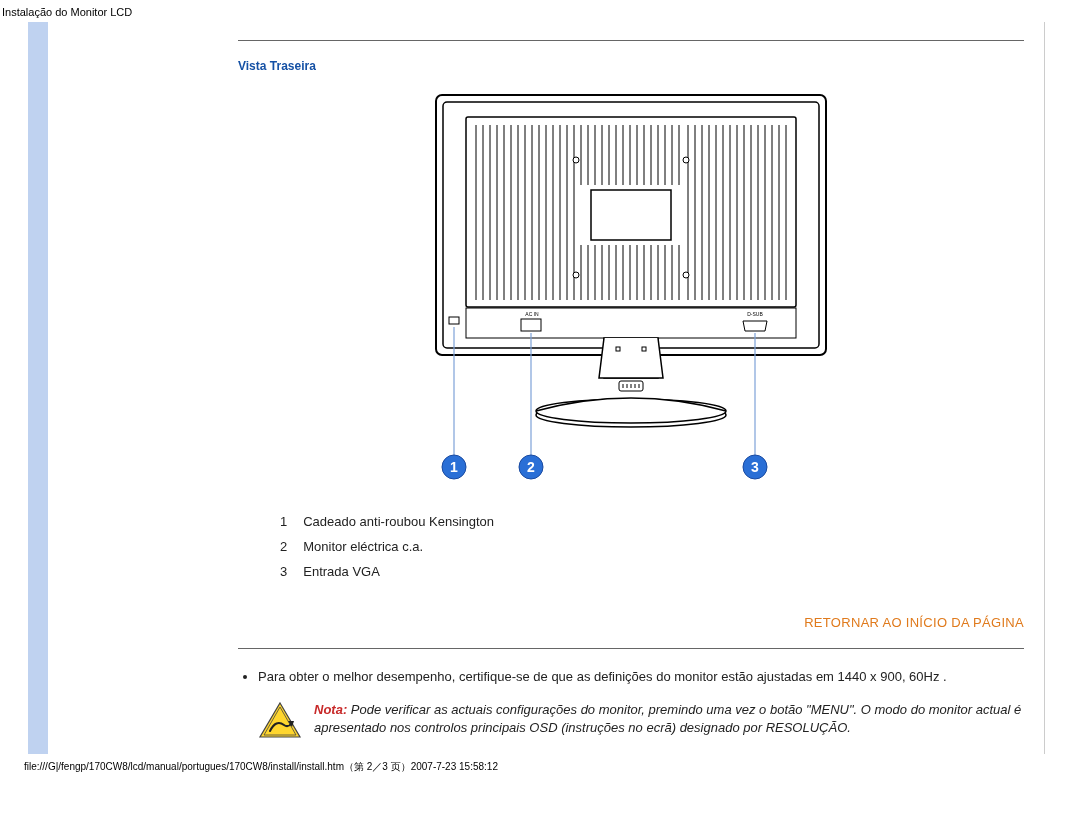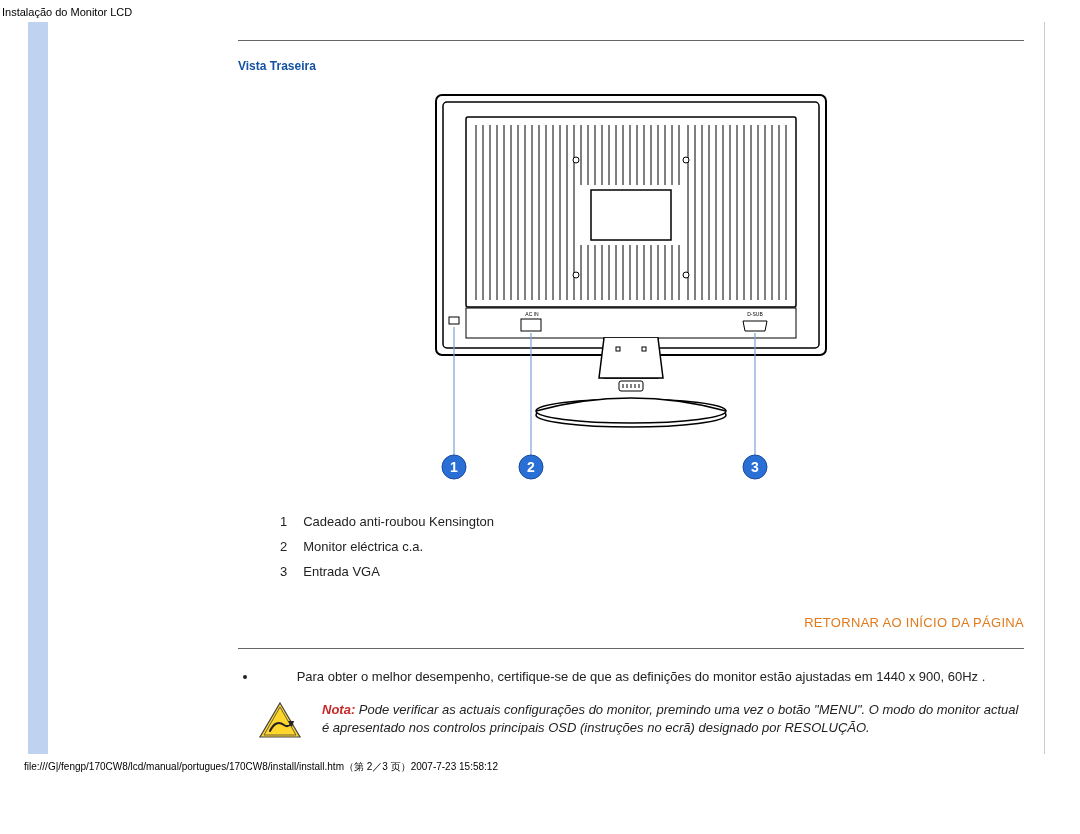--- a/index.html
+++ b/index.html
@@ -70,26 +70,25 @@
     letter-spacing: 0.3px;
   }
   ul.perf {
     margin: 14px 0 14px 20px;
     padding: 0;
   }
   ul.perf li {
     font-size: 13px;
     line-height: 1.5;
     margin-bottom: 8px;
-    text-align: center;
   }
   .note-block {
     display: flex;
     align-items: flex-start;
-    gap: 20px;
+    gap: 12px;
     margin: 8px 0 10px 20px;
   }
   .warn-icon {
     flex: 0 0 44px;
   }
   .note-text {
     font-style: italic;
     font-size: 13px;
     line-height: 1.45;
   }

